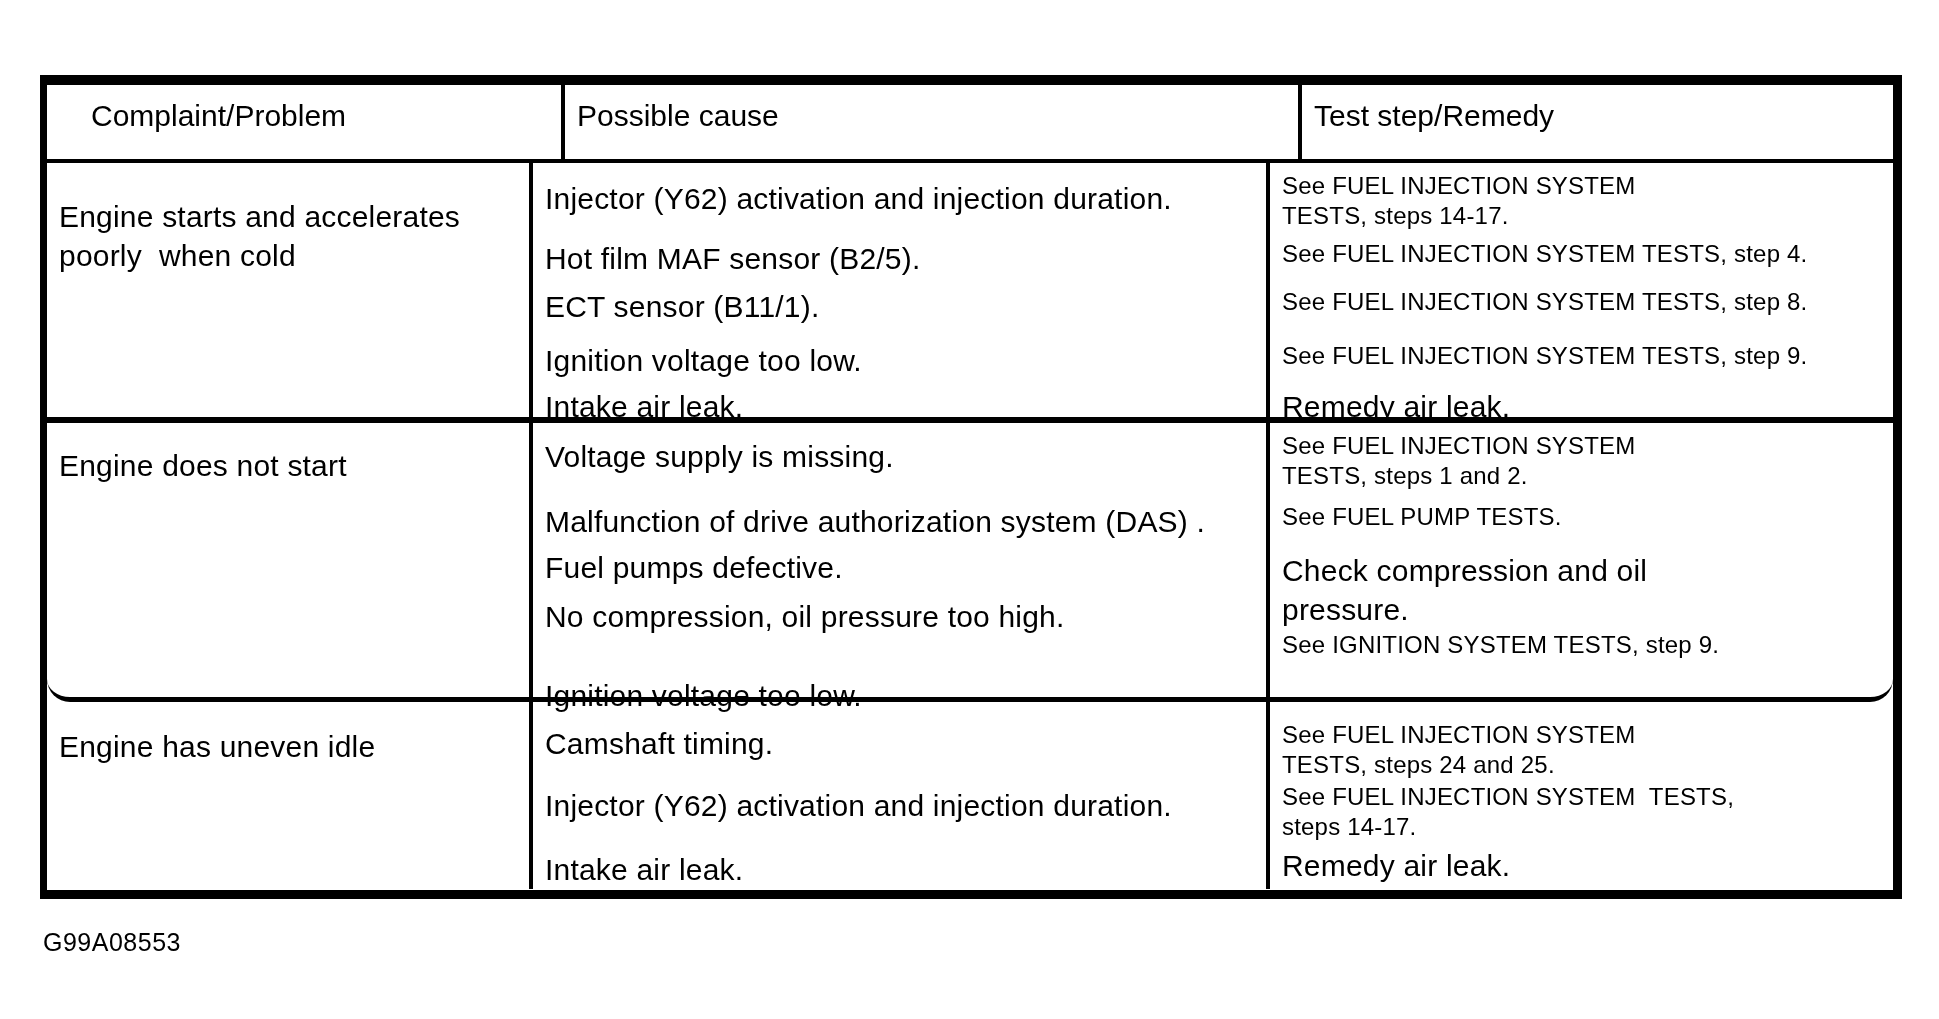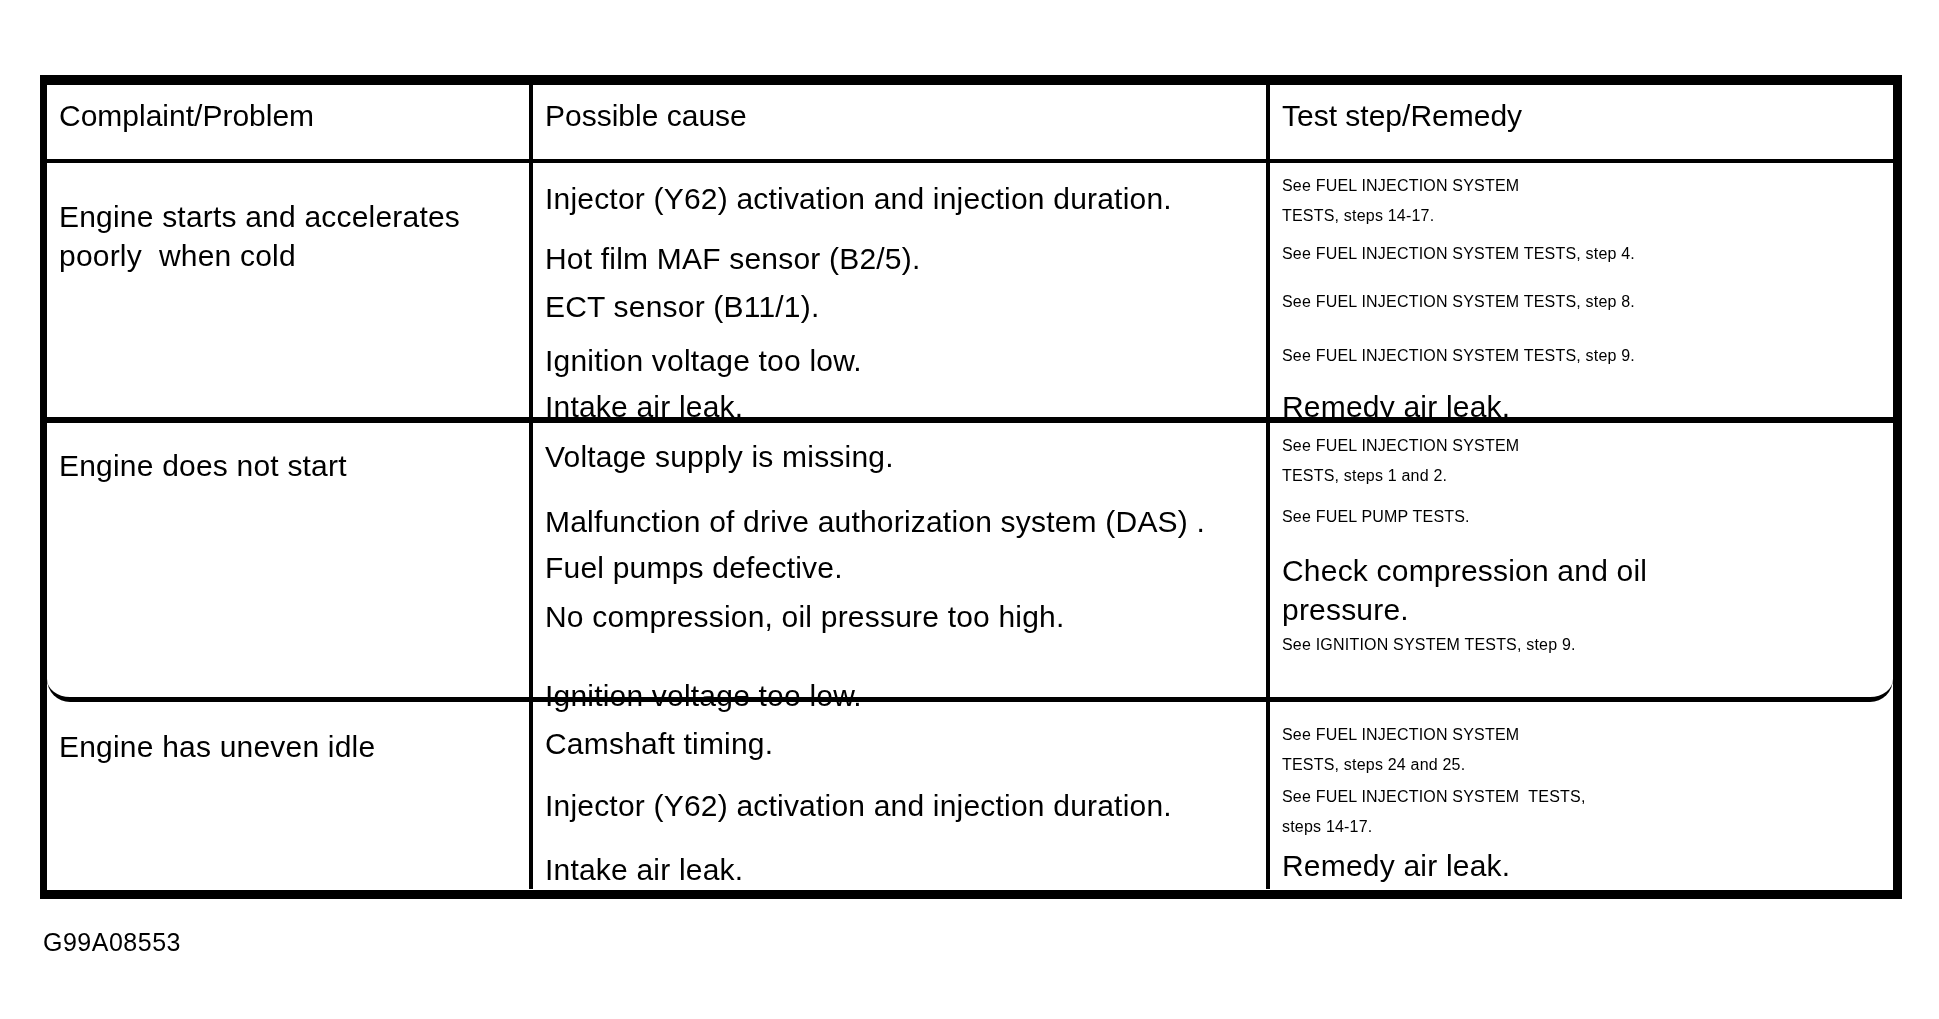--- a/index.html
+++ b/index.html
@@ -47,29 +47,29 @@
   .txt{
     white-space:pre;           
     display:block;
   }
   .body{
     font-size:30px;
     line-height:39px;
     letter-spacing:0.2px;
   }
   .small{
-    font-size:16px;
+    font-size:24px;
     line-height:30px;
     letter-spacing:0.2px;
   }
   .hdr{
     font-size:30px;
     line-height:38px;
   }
-  .thead .cell{ padding-top:12px; }
+  .thead .cell{ padding-top:12px;margin-left:32px; }
   .slot{ display:block; }
   .caption{
     position:absolute;
     left:43px; top:928px;
     font-size:25px;
     letter-spacing:0.5px;
   }
 </style>
 </head>
 <body>

